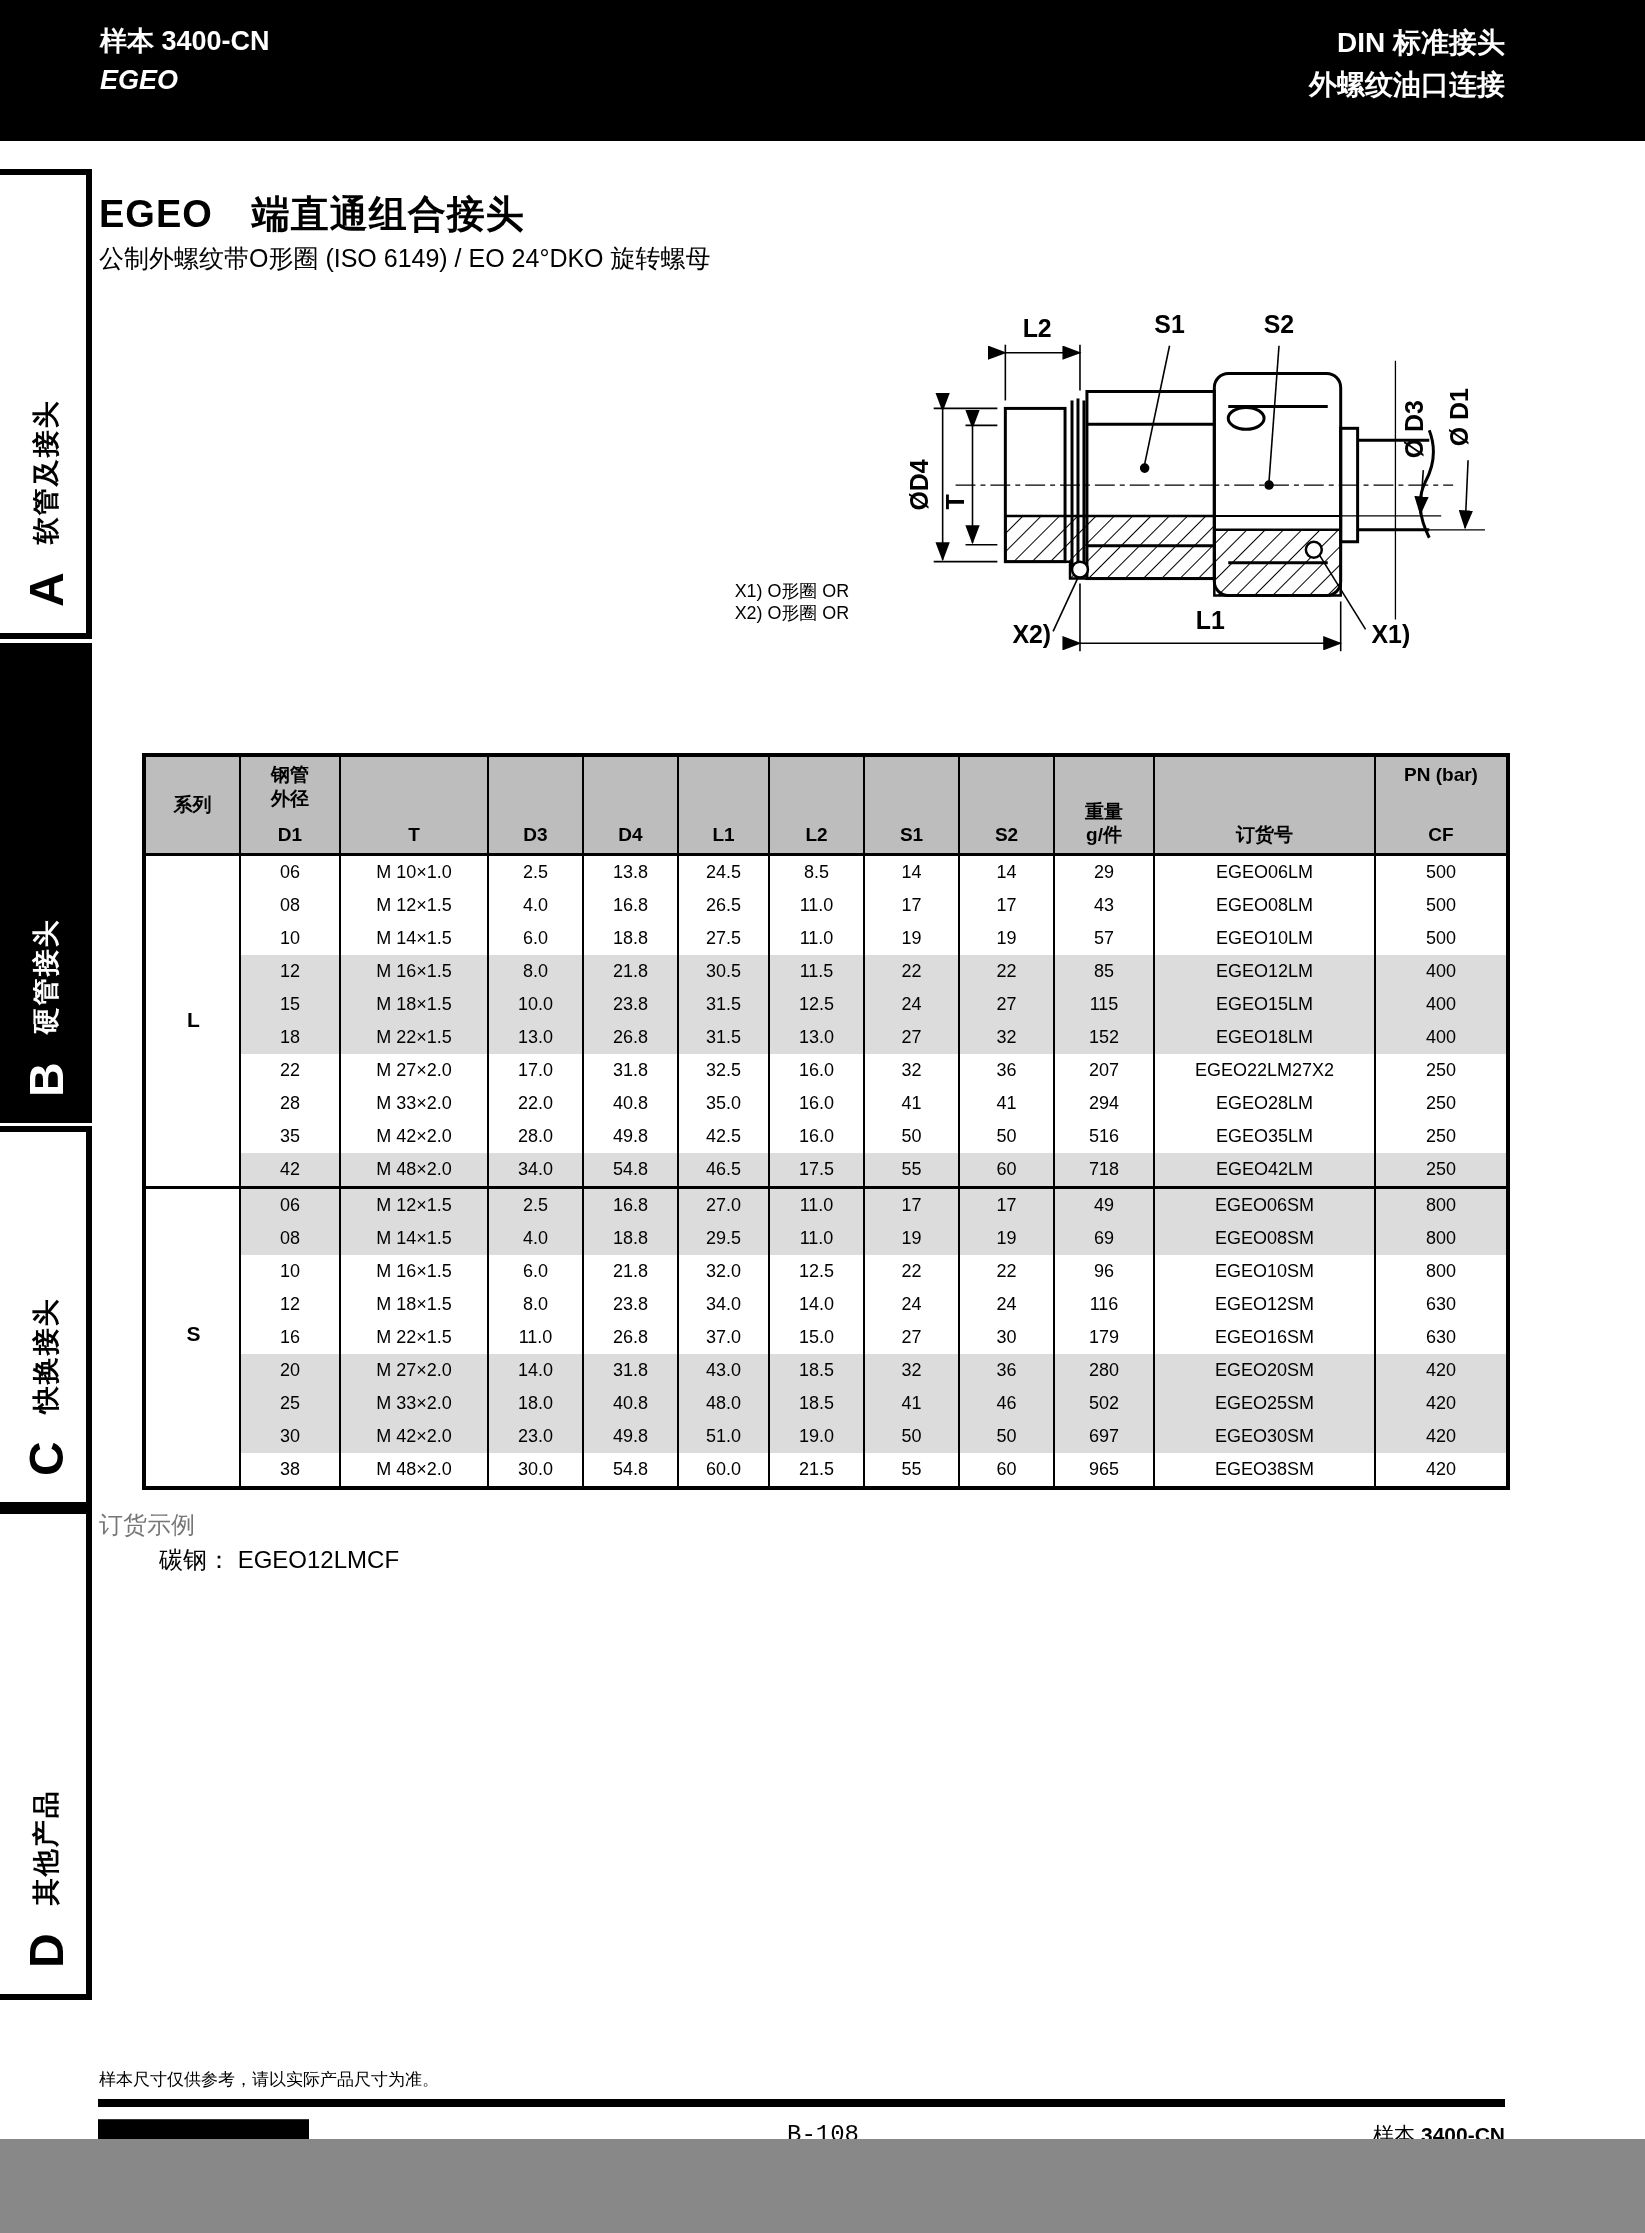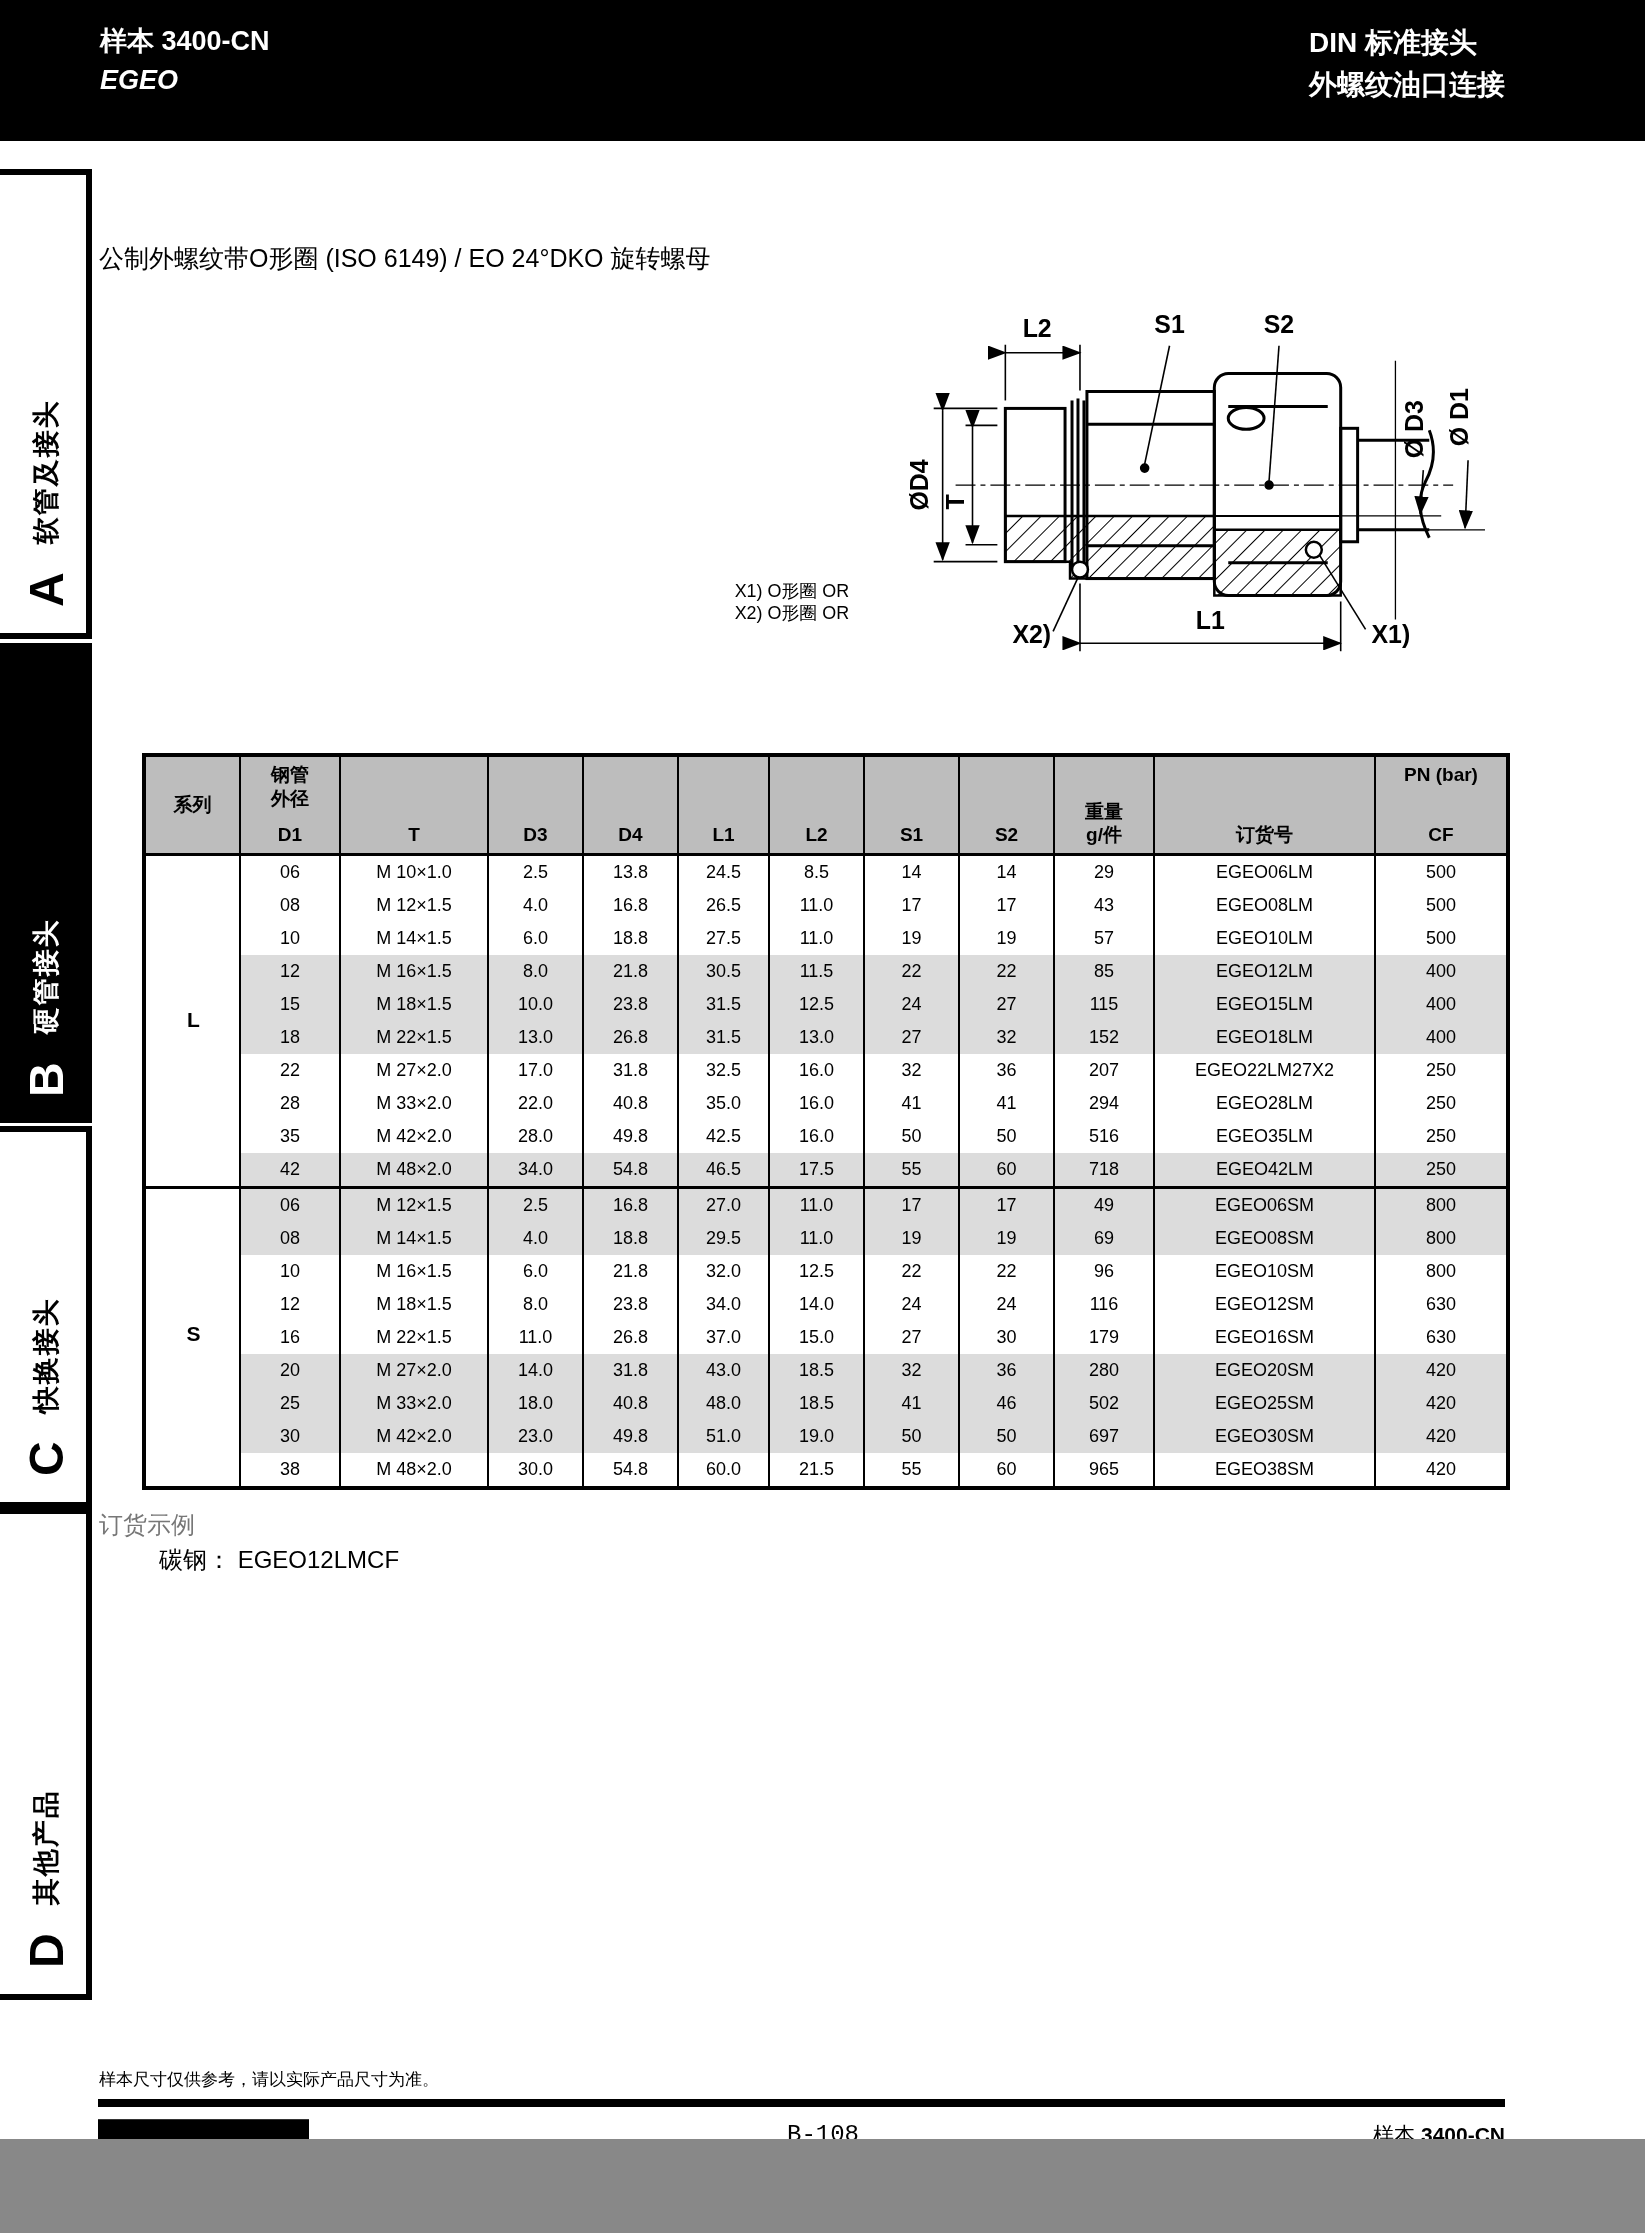--- a/index.html
+++ b/index.html
@@ -5,21 +5,21 @@
   html,body{margin:0;padding:0;background:#888;}
   #page{position:relative;width:1646px;height:2139px;background:#ffffff;overflow:hidden;
         font-family:"Liberation Sans","DejaVu Sans",sans-serif;color:#000;}
 
   
   .banner{position:absolute;left:0;top:0;width:1646px;height:141px;background:#000;color:#fff;}
   .banner-left{position:absolute;left:100px;top:22px;line-height:1.45;}
   .banner-left .l1{font-size:27px;font-weight:bold;}
   .banner-left .l1 i, .banner-left .l2{font-style:italic;font-weight:bold;}
   .banner-left .l2{font-size:27px;}
-  .banner-right{position:absolute;right:141px;top:22px;line-height:1.5;font-weight:bold;font-size:28px;}
+  .banner-right{position:absolute;right:141px;top:22px;text-align:right;line-height:1.5;font-weight:bold;font-size:28px;}
 
   
   .tab{position:absolute;left:0;width:92px;background:#fff;border:6px solid #000;border-left:none;box-sizing:border-box;}
   .tab.active{background:#000;border:none;color:#fff;}
   .tab-rot{position:absolute;left:0;top:0;transform-origin:0 0;display:flex;align-items:center;
            height:92px;padding-left:26px;box-sizing:border-box;gap:28px;white-space:nowrap;}
   .tab.active .tab-rot{height:92px;}
   .tab-letter{font-size:48px;font-weight:bold;}
   .tab-label{font-size:27px;font-weight:bold;letter-spacing:2px;}
 
@@ -99,20 +99,21 @@
         </div>
       </div>
       <div class="tab" style="top: 1508px; height: 492px;">
         <div class="tab-rot" style="width: 480px; transform: rotate(-90deg) translateX(-480px);">
           <span class="tab-letter">D</span>
           <span class="tab-label">其他产品</span>
         </div>
       </div>
     </div>
 
+  <div class="page-title">EGEO　端直通组合接头</div>
   <div class="page-subtitle">公制外螺纹带O形圈 (ISO 6149) / EO 24°DKO 旋转螺母</div>
 
   <svg class="diagram" viewBox="0 0 900 410">
     <defs>
       <marker id="arr" markerWidth="12" markerHeight="9" refX="11" refY="4.5" orient="auto">
         <path d="M0,0 L12,4.5 L0,9 Z" fill="#000"></path>
       </marker>
       <pattern id="hatch" patternUnits="userSpaceOnUse" width="13" height="13" patternTransform="rotate(45)">
         <line x1="0" y1="0" x2="0" y2="13" stroke="#000" stroke-width="2"></line>
       </pattern>

